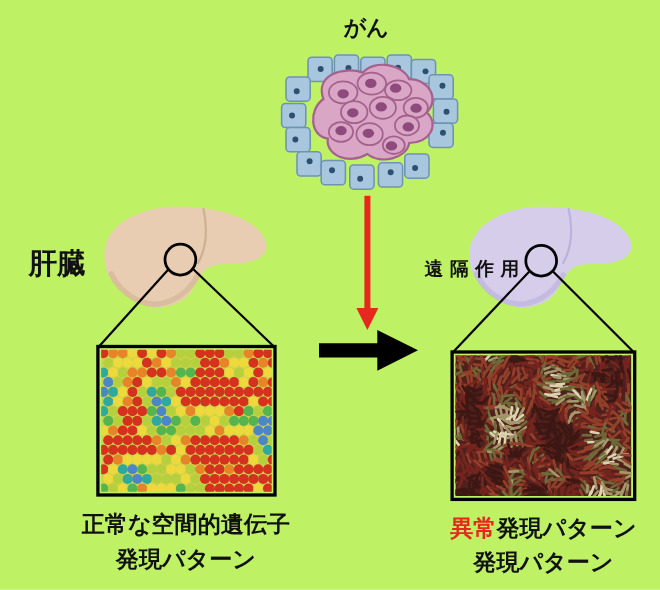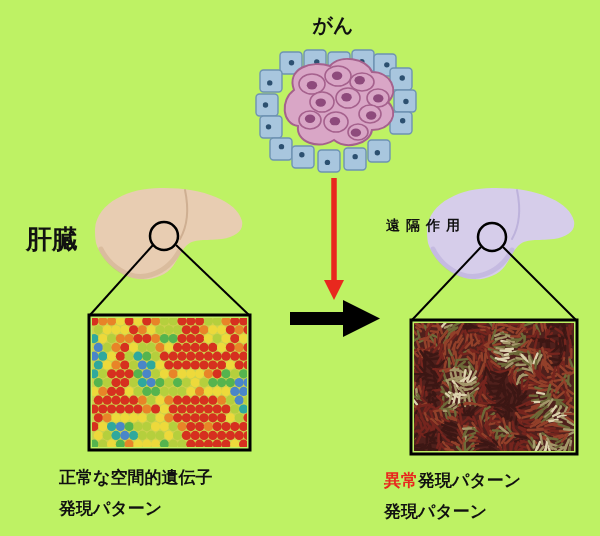--- a/index.html
+++ b/index.html
@@ -2,22 +2,22 @@
 <html><head>
 <meta charset="utf-8">
 <style>
   *{box-sizing:border-box}
   body{margin:0;background:#fff;font-family:"DejaVu Sans","Liberation Sans",sans-serif}
   #stage{position:relative;width:600px;height:536px;background:#bef264;overflow:hidden}
   #art{position:absolute;left:0;top:0}
   .label,.caption{position:absolute;font-weight:700;color:#111}
   #cancer-title{left:258px;top:12px;width:150px;text-align:center;font-size:20px}
   #liver-label{left:26px;top:222px;font-size:26px}
-  #remote-label{left:386px;top:217px;font-size:14px;letter-spacing:6px;white-space:nowrap}
-  .caption{width:220px;text-align:left;font-size:17px;line-height:31px}
+  #remote-label{left:386px;top:233px;font-size:17px;letter-spacing:6px;white-space:nowrap}
+  .caption{width:220px;text-align:center;font-size:21px;line-height:31px}
   #caption-left{left:59px;top:462px}
   #caption-right{left:384px;top:465px}
   .accent{color:#e8281e}
 </style>
 </head>
 <body>
 
 <div id="stage">
   <svg id="art" width="600" height="536" viewBox="0 0 600 536">
     <defs>

